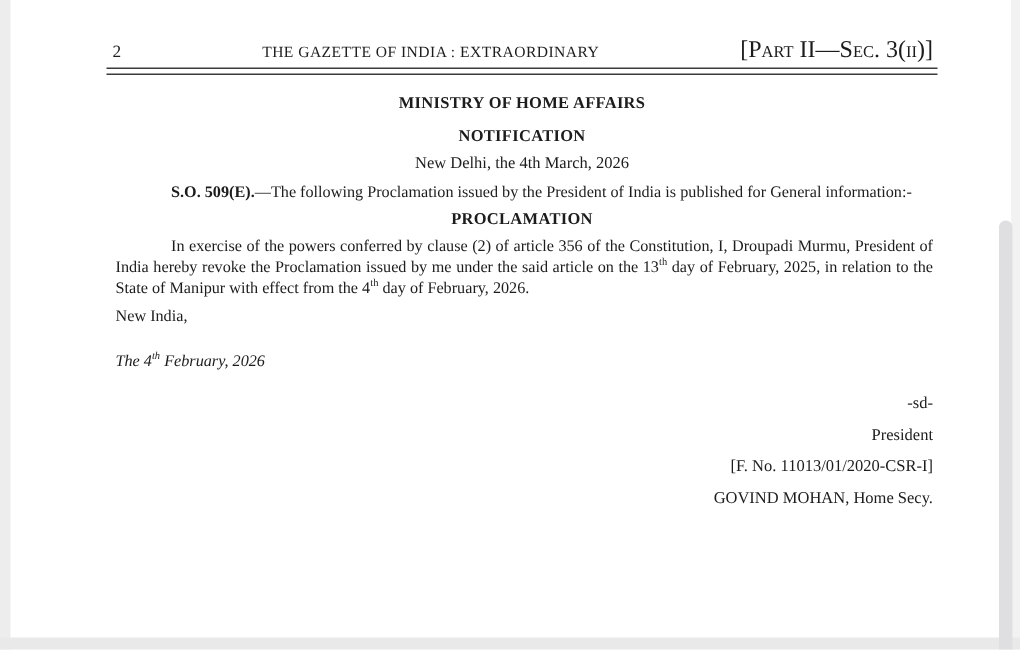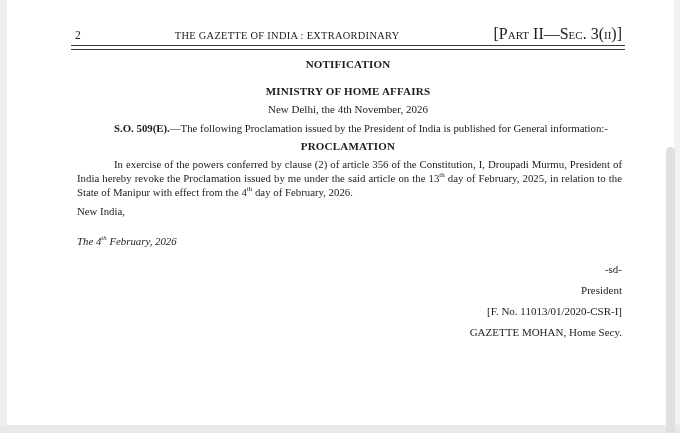--- a/index.html
+++ b/index.html
@@ -74,36 +74,36 @@
 
 <div class="doc">
 
   <div class="header-row">
     <span class="page-number">2</span>
     <span class="gazette-title">THE GAZETTE OF INDIA : EXTRAORDINARY</span>
     <span class="part-label">[Part II—Sec. 3(ii)]</span>
   </div>
   <div class="double-rule"></div>
 
+  <div class="center ministry">MINISTRY OF HOME AFFAIRS</div>
+
   <div class="center notification-h">NOTIFICATION</div>
 
-  <div class="center ministry">MINISTRY OF HOME AFFAIRS</div>
-
-  <div class="center dateline">New Delhi, the 4th November, 2026</div>
+  <div class="center dateline">New Delhi, the 4th March, 2026</div>
 
   <div class="para so-para"><span class="bold">S.O. 509(E).</span><span>—The following Proclamation issued by the President of India is published for General information:-</span></div>
 
   <div class="center proclamation-h">PROCLAMATION</div>
 
   <div class="para proc-para"><span>In exercise of the powers conferred by clause (2) of article 356 of the Constitution, I, Droupadi Murmu, President of India hereby revoke the Proclamation issued by me under the said article on the 13</span><sup>th</sup><span> day of February, 2025, in relation to the State of Manipur with effect from the 4</span><sup>th</sup><span> day of February, 2026.</span></div>
 
   <div class="plain-line place-line">New India,</div>
 
   <div class="plain-line date-line"><span>The 4</span><sup>th</sup><span> February, 2026</span></div>
 
   <div class="sig-block">
     <div>-sd-</div>
     <div>President</div>
     <div>[F. No. 11013/01/2020-CSR-I]</div>
-    <div>GAZETTE MOHAN, Home Secy.</div>
+    <div>GOVIND MOHAN, Home Secy.</div>
   </div>
 
 </div>
 
 </body></html>

